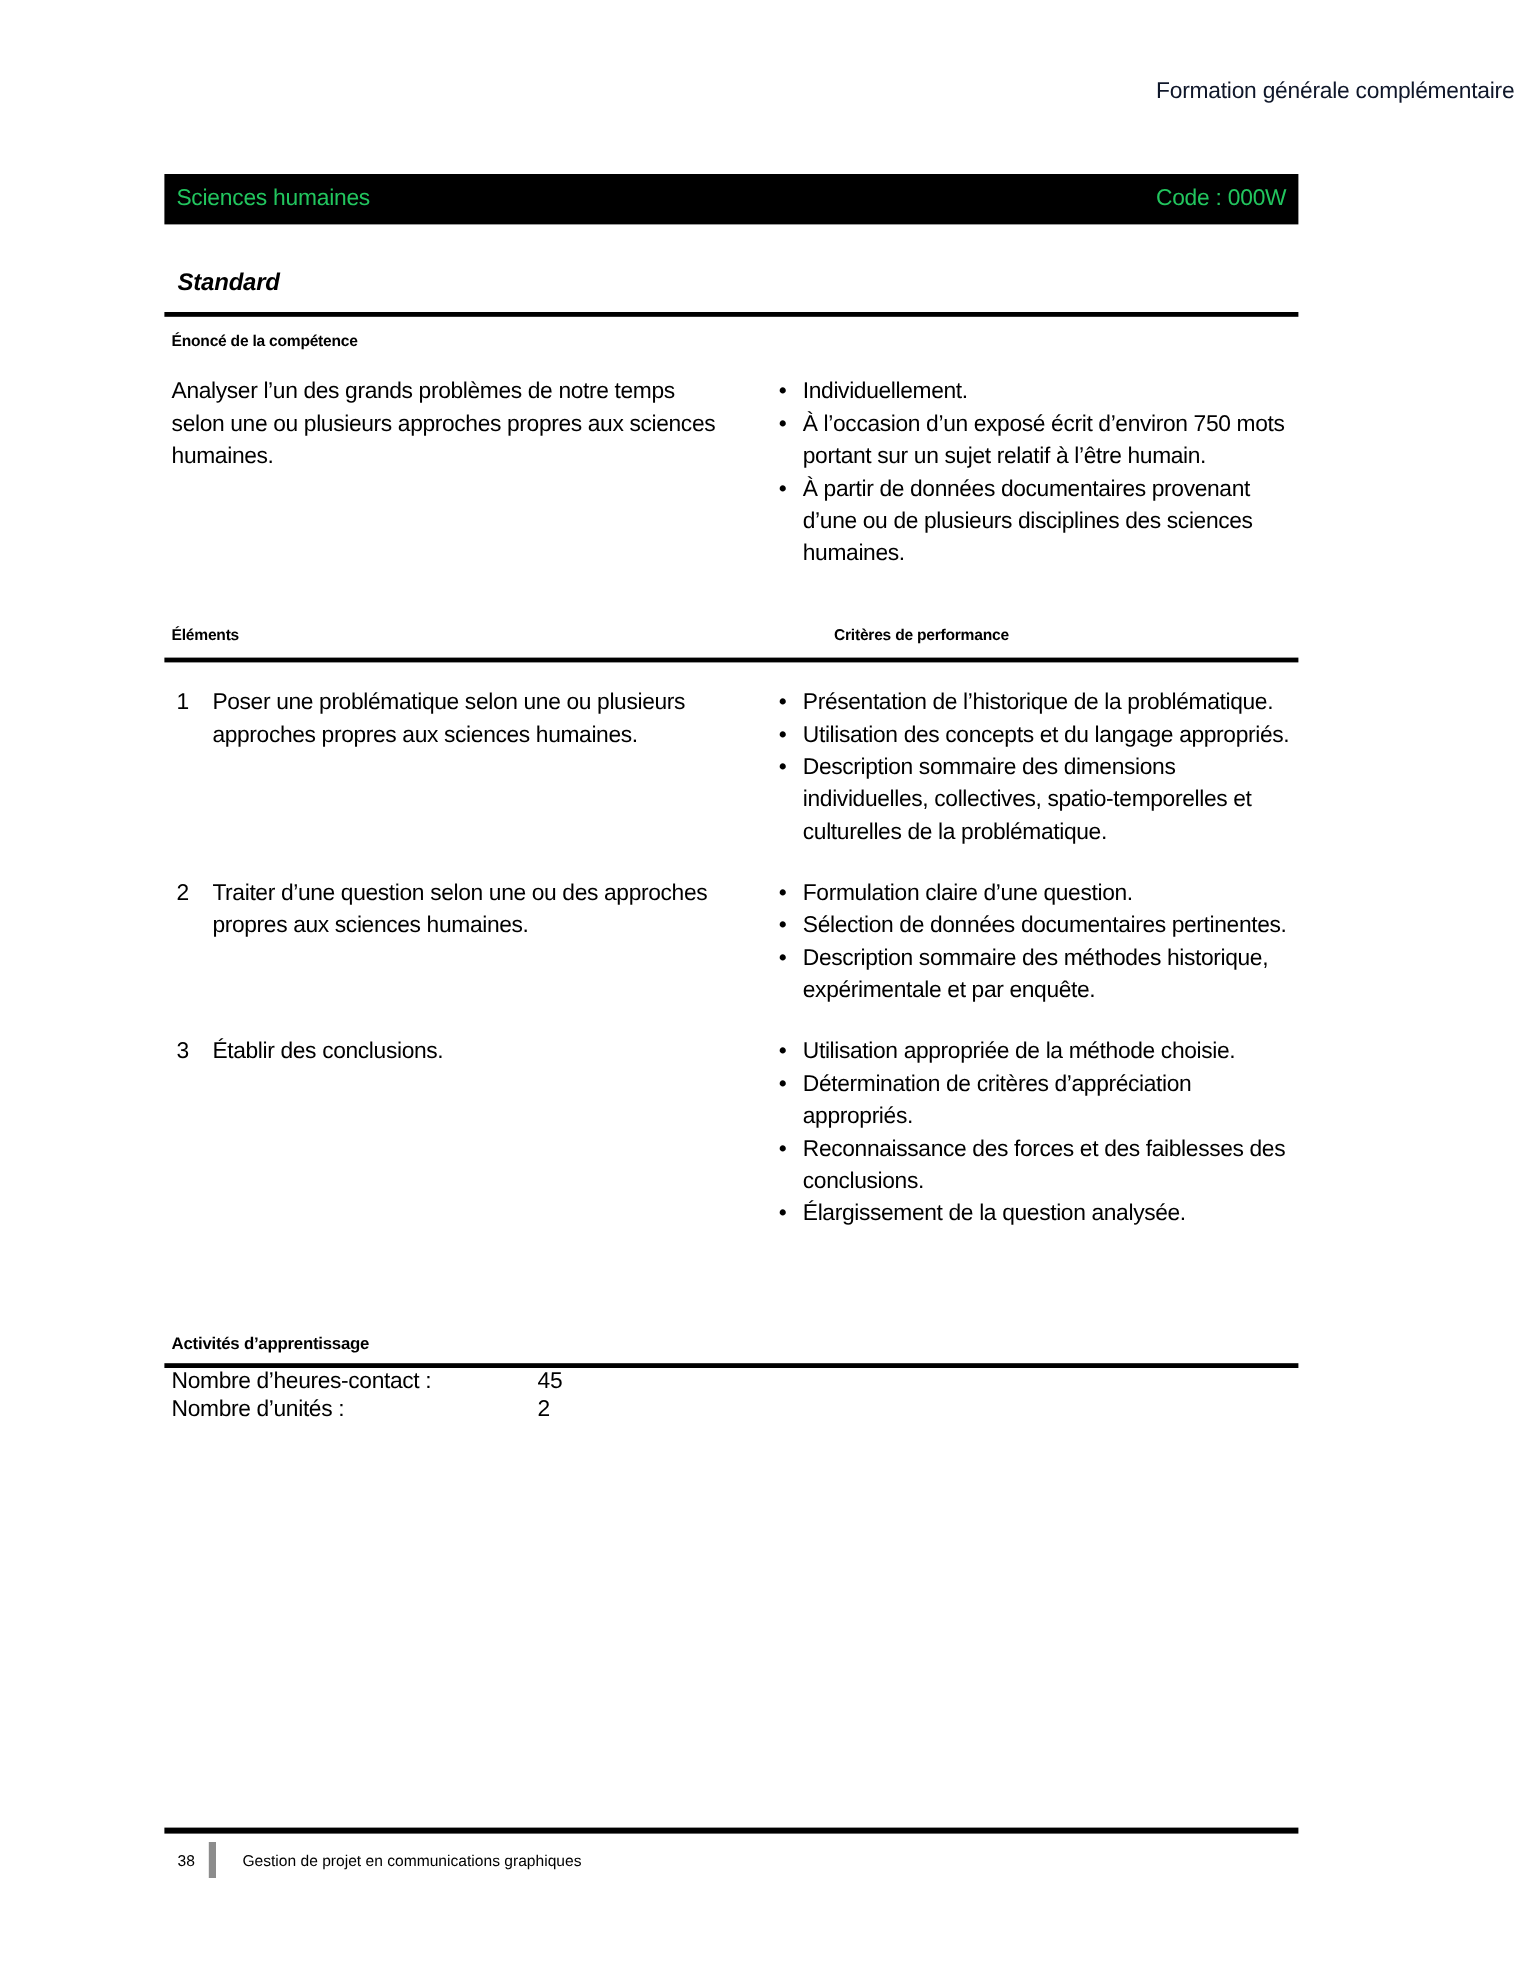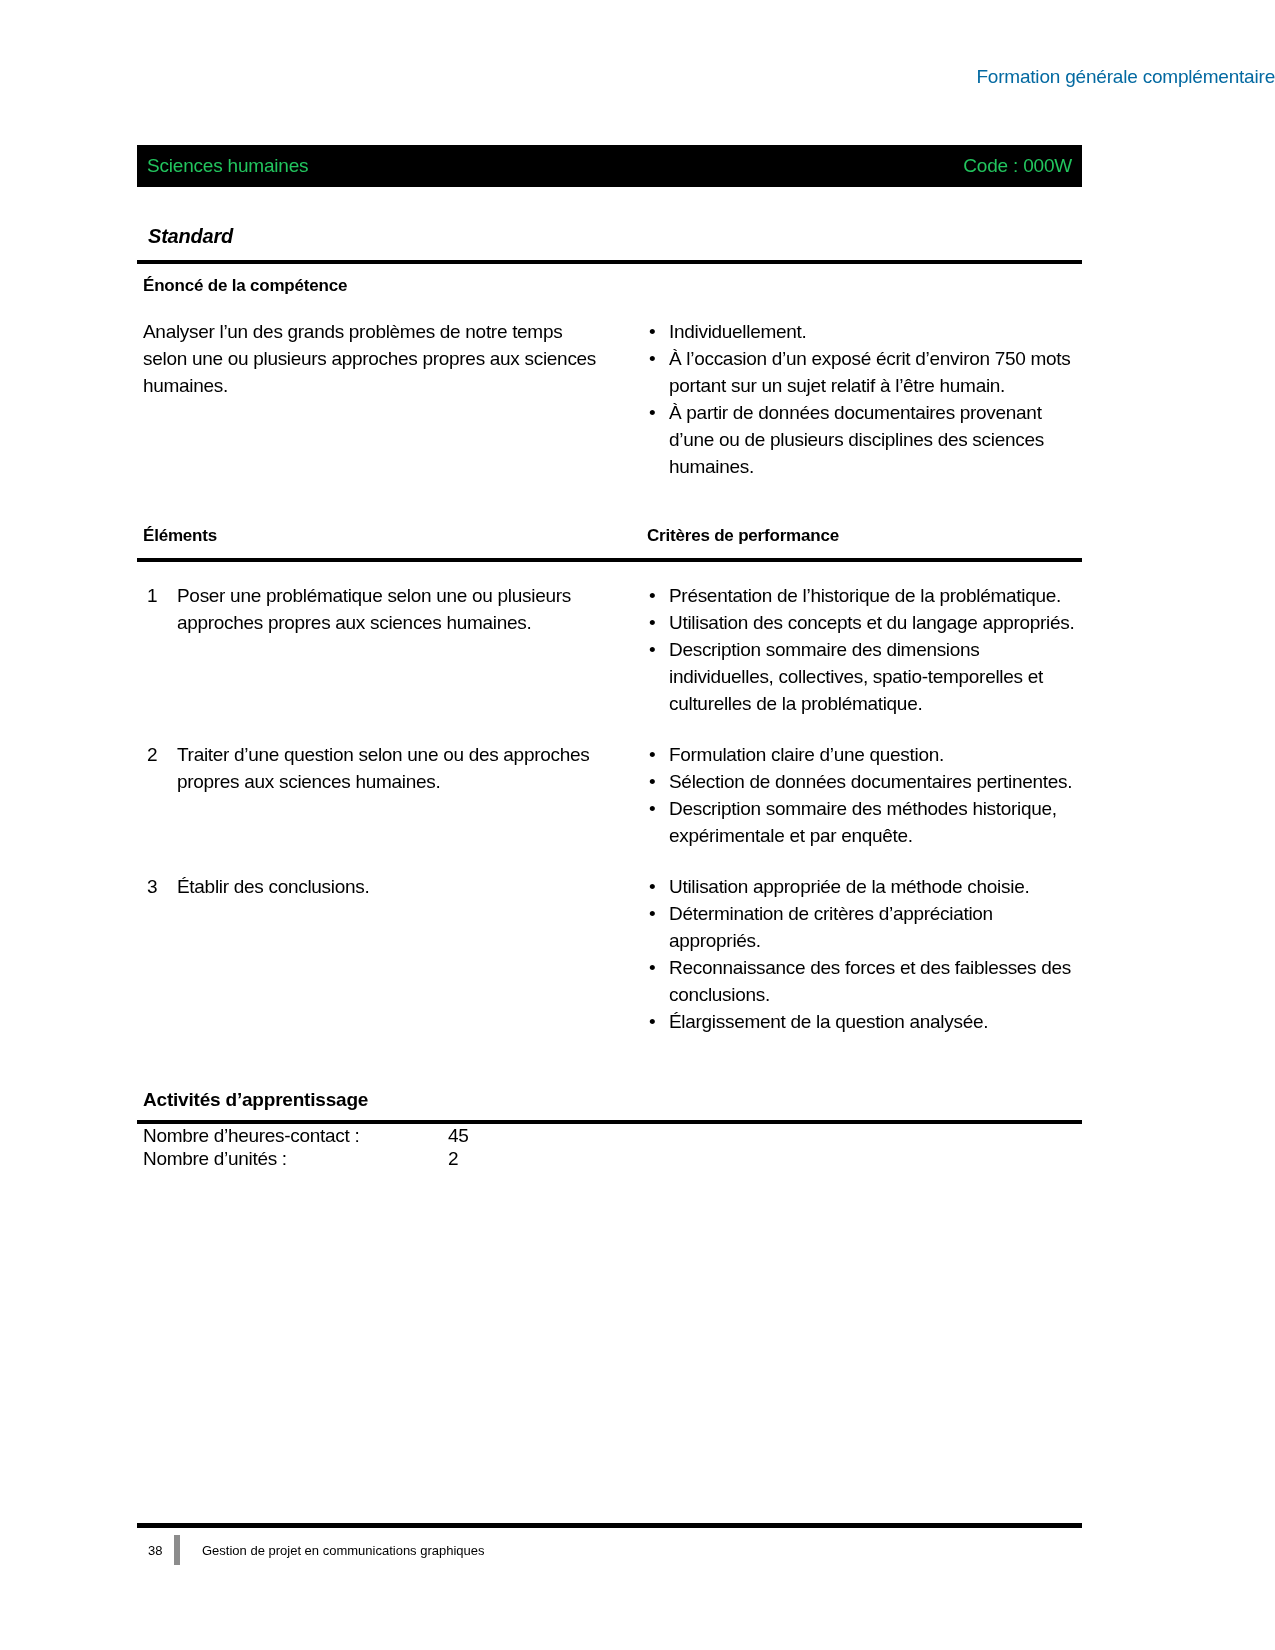--- a/index.html
+++ b/index.html
@@ -15,23 +15,24 @@
   }
   .container {
     position: relative;
     width: 945px;
     margin-left: 137px;
   }
   
   .page-header {
     margin-top: 66px;
     text-align: right;
-    font-size: 19px;
-    letter-spacing: -0.2px;
-    color: #0369a1;
+    padding-right: 13px;
+    font-size: 19px;
+    letter-spacing: -0.2px;
+    color: #0f172a;
   }
   
   .title-bar {
     margin-top: 57px;
     height: 42px;
     background: #000000;
     color: #22c55e;
     display: flex;
     align-items: center;
     justify-content: space-between;
@@ -52,23 +53,24 @@
     letter-spacing: -0.2px;
   }
   .col-heads .head { padding-left: 11px; }
   .rule {
     height: 4px;
     background: #000000;
     margin-top: 12px;
   }
   .sub-heads {
     margin-top: 12px;
-    font-size: 17px;
+    font-size: 13px;
     font-weight: bold;
     letter-spacing: -0.2px;
+    gap: 48px;
   }
   .sub-heads .left { padding-left: 6px; }
   .body-text {
     font-size: 19px;
     line-height: 27px;
     letter-spacing: -0.3px;
   }
   .content-row { margin-top: 22px; }
   .para {
     padding-left: 6px;
@@ -92,22 +94,22 @@
   .section-heads { margin-top: 46px; }
   .element-row { margin-top: 24px; }
   .element-row.first { margin-top: 20px; }
   .num-item {
     display: grid;
     grid-template-columns: 30px 1fr;
     padding-left: 10px;
     padding-right: 40px;
   }
   .activities-head {
-    margin-top: 54px;
-    font-size: 19px;
+    margin-top: 86px;
+    font-size: 14px;
     font-weight: bold;
     letter-spacing: -0.2px;
     padding-left: 6px;
   }
   .rule-thin { height: 4px; background: #000; margin-top: 9px; }
   .fields { padding-left: 6px; }
   .field-row {
     display: grid;
     grid-template-columns: 305px 1fr;
     font-size: 19px;

